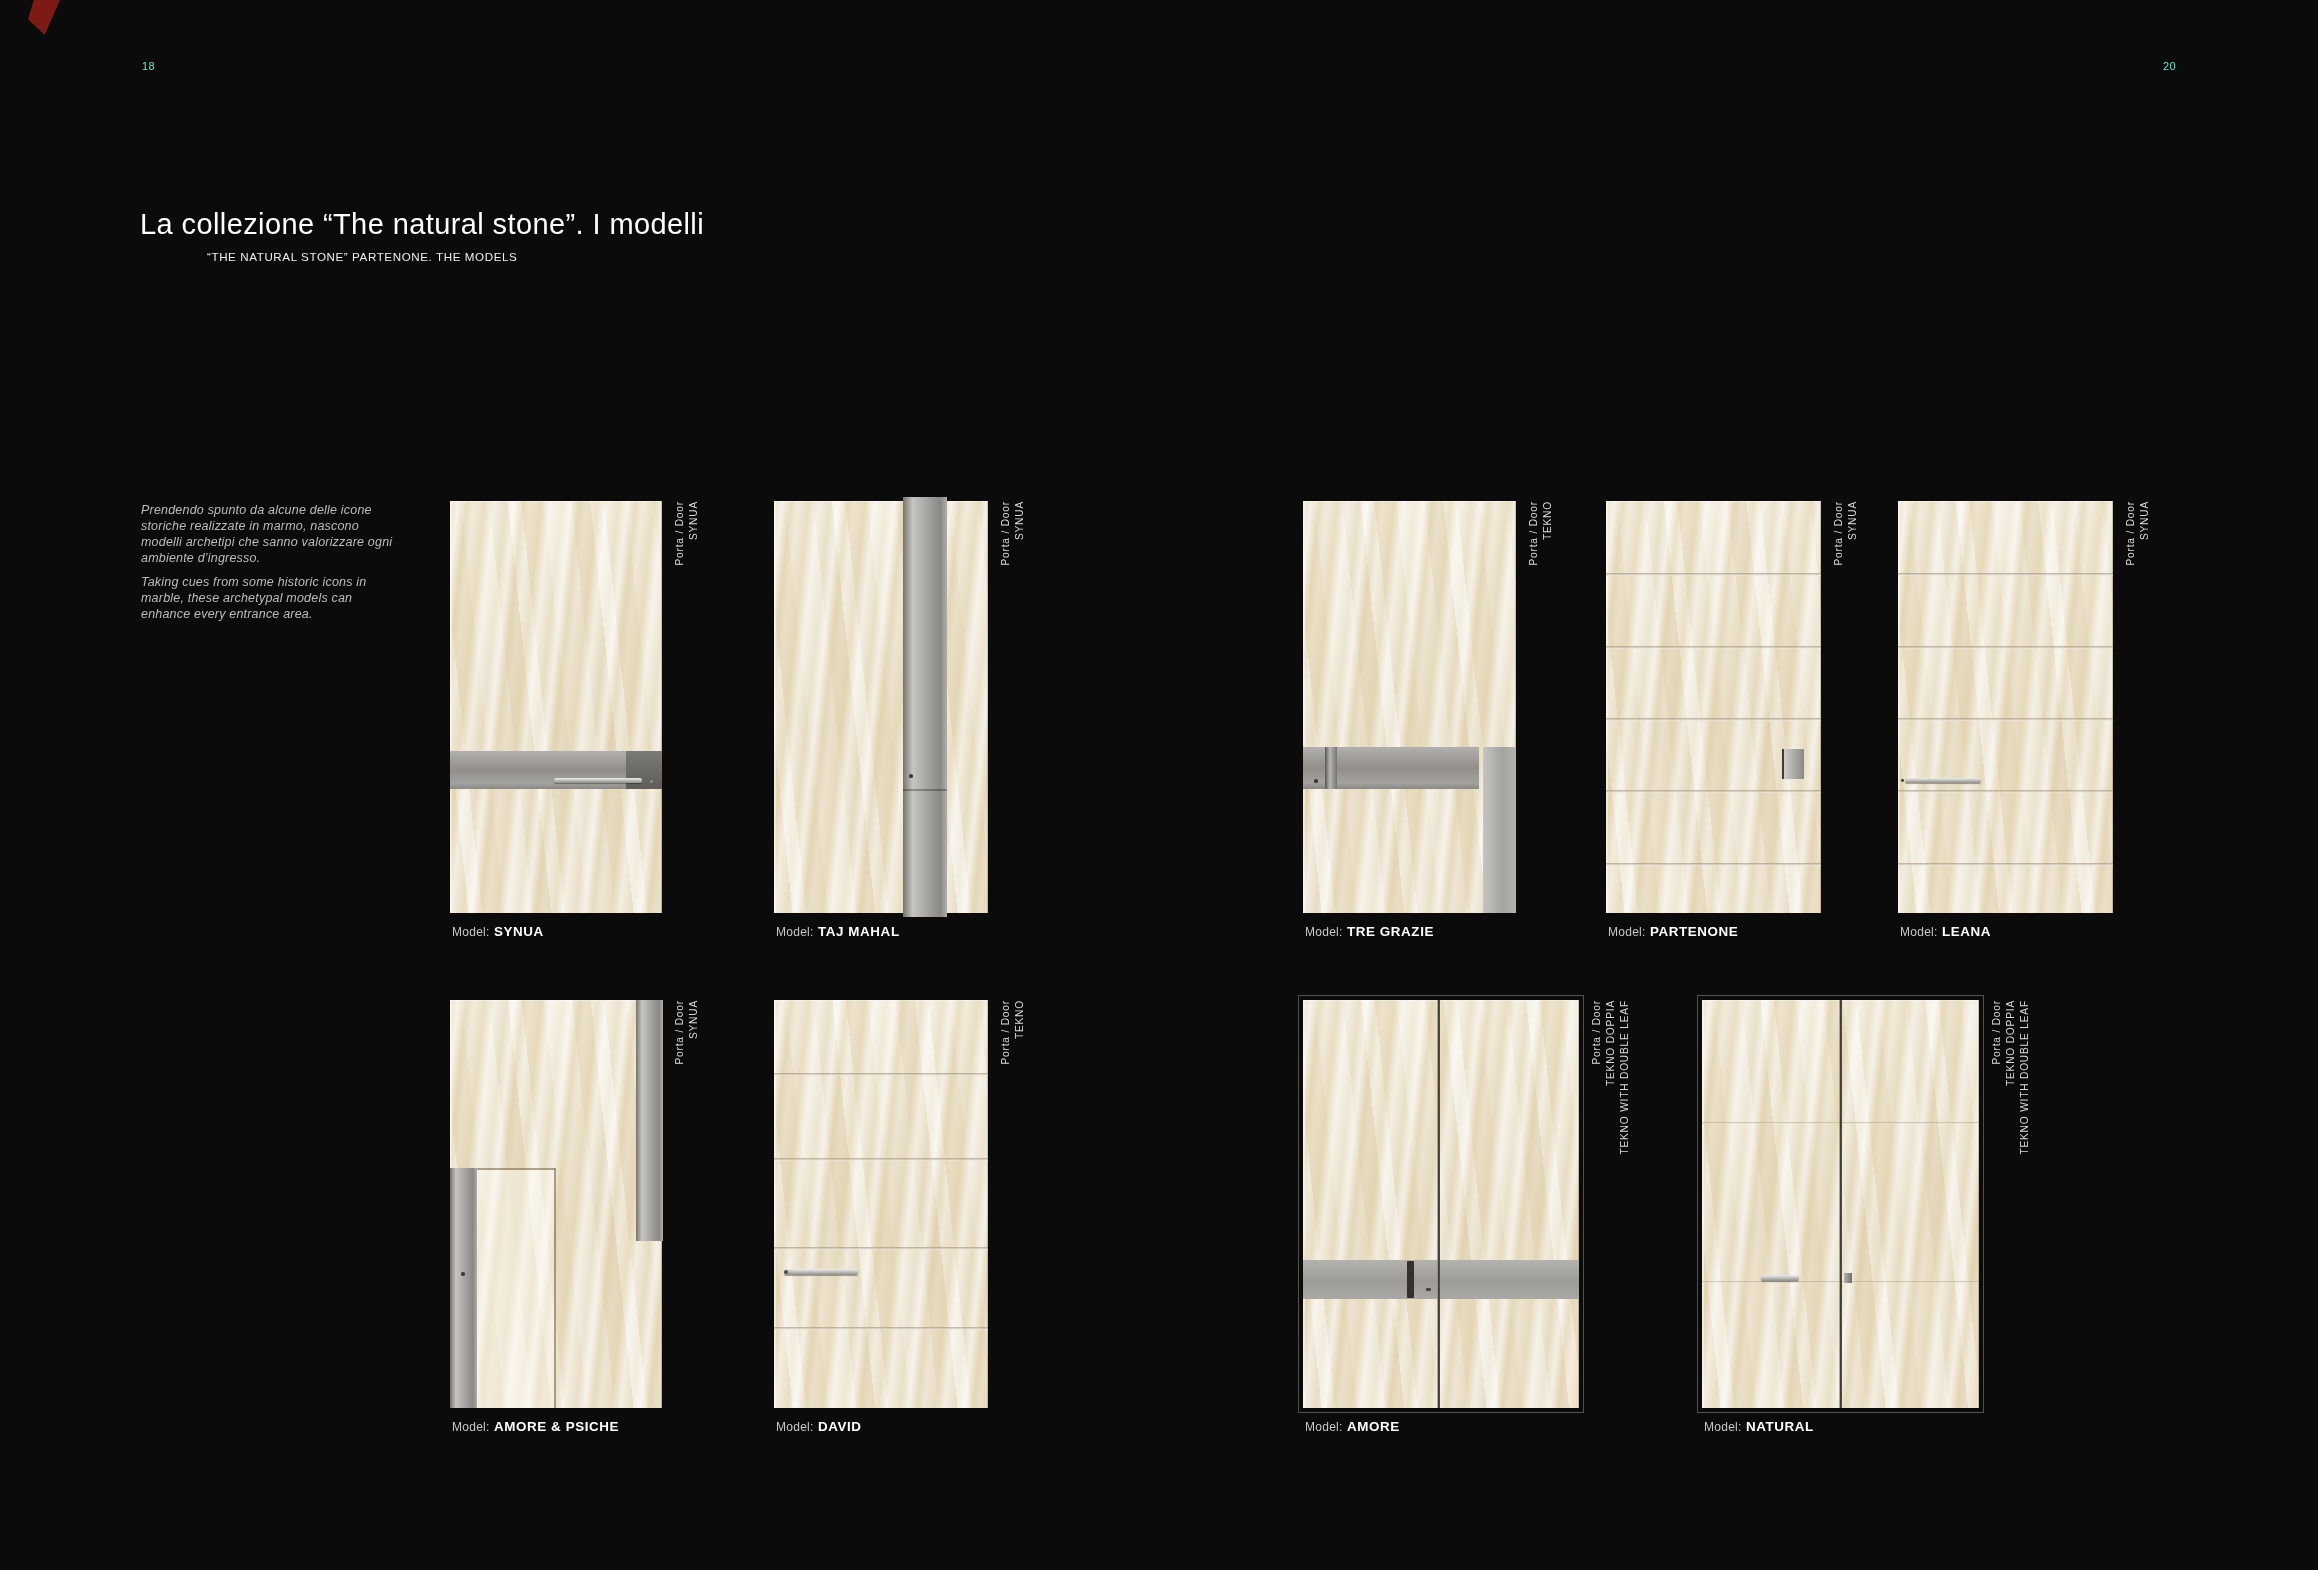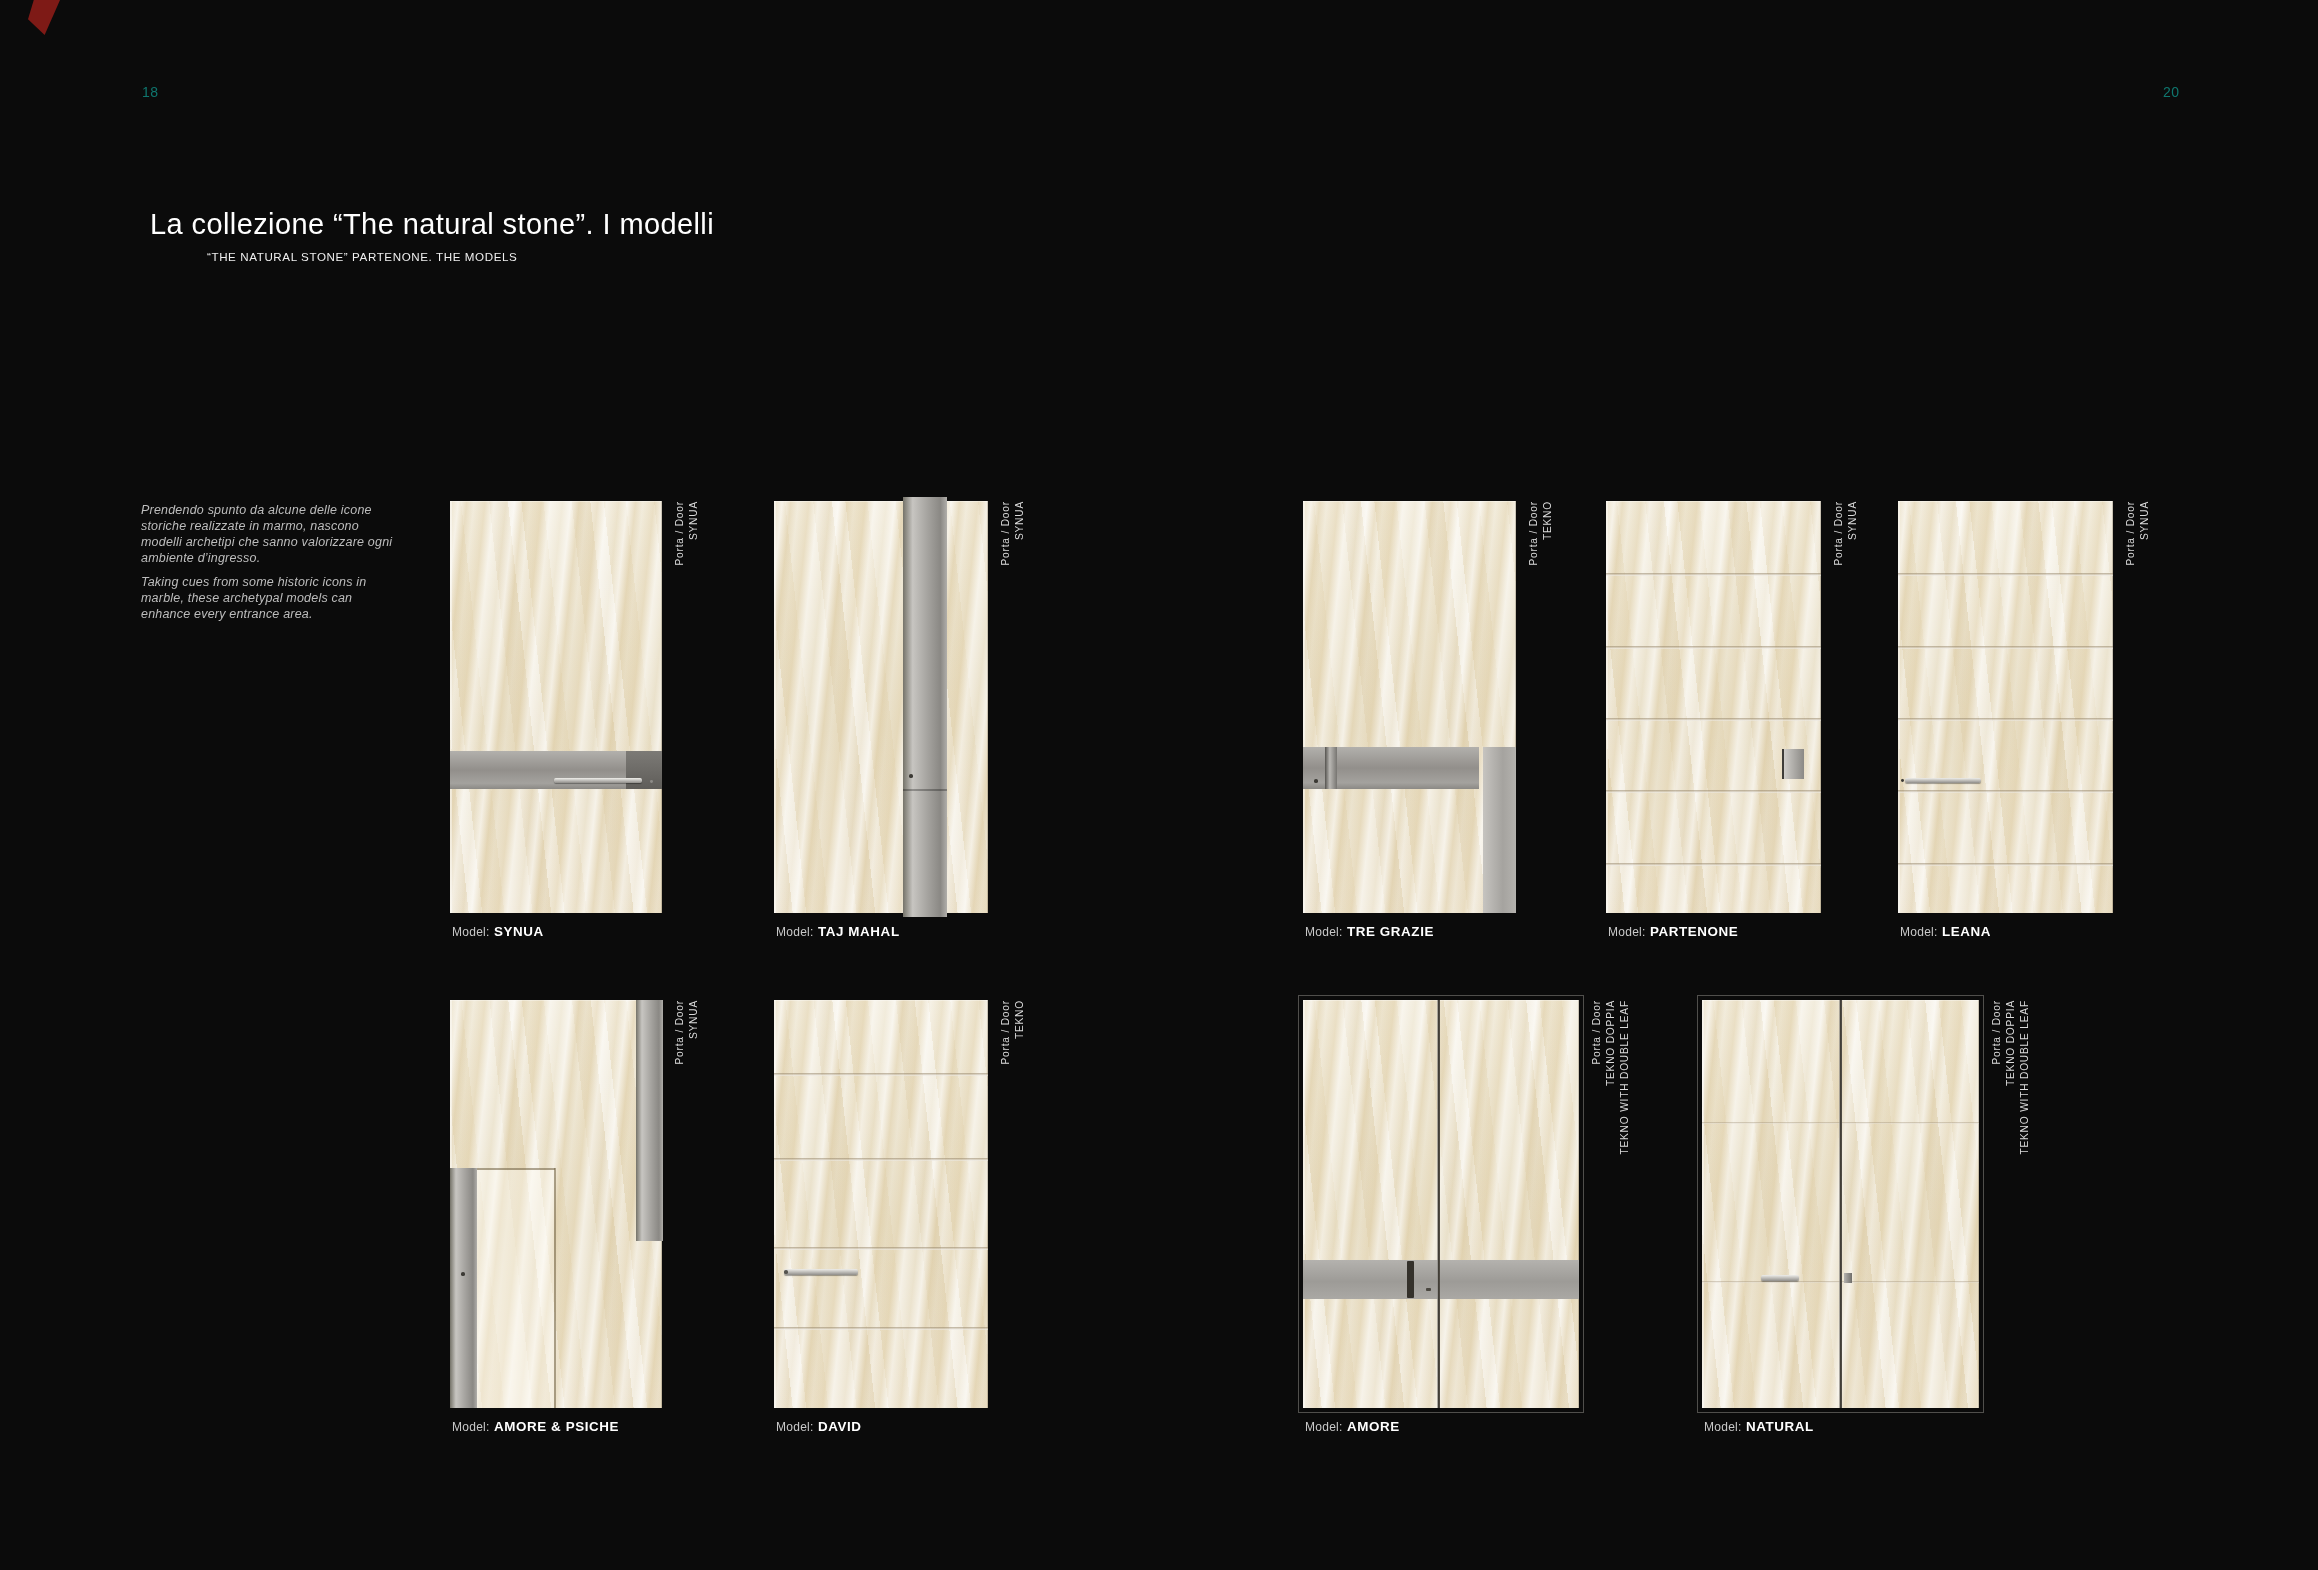--- a/index.html
+++ b/index.html
@@ -19,27 +19,27 @@
     background:var(--background);
     overflow:hidden;
   }
   
   .corner-red{
     position:absolute;left:28px;top:0;width:32px;height:35px;
     background:#7e1a16;
     clip-path:polygon(18% 0,100% 0,52% 100%,0 55%);
   }
   .page-number{
-    position:absolute;top:84px;
-    color:#0f766e;font-size:14px;letter-spacing:0.5px;
+    position:absolute;top:60px;
+    color:#5eead4;font-size:11px;letter-spacing:0.5px;
   }
   .pn-left{left:142px;}
   .pn-right{left:2163px;}
   .title{
-    position:absolute;left:150px;top:208px;
+    position:absolute;left:140px;top:208px;
     color:var(--text-primary);
     font-size:29px;font-weight:400;letter-spacing:0.4px;
     white-space:nowrap;
   }
   .subtitle{
     position:absolute;left:207px;top:250px;
     color:#efefef;
     font-size:11.6px;font-weight:500;letter-spacing:0.6px;
     white-space:nowrap;
   }

